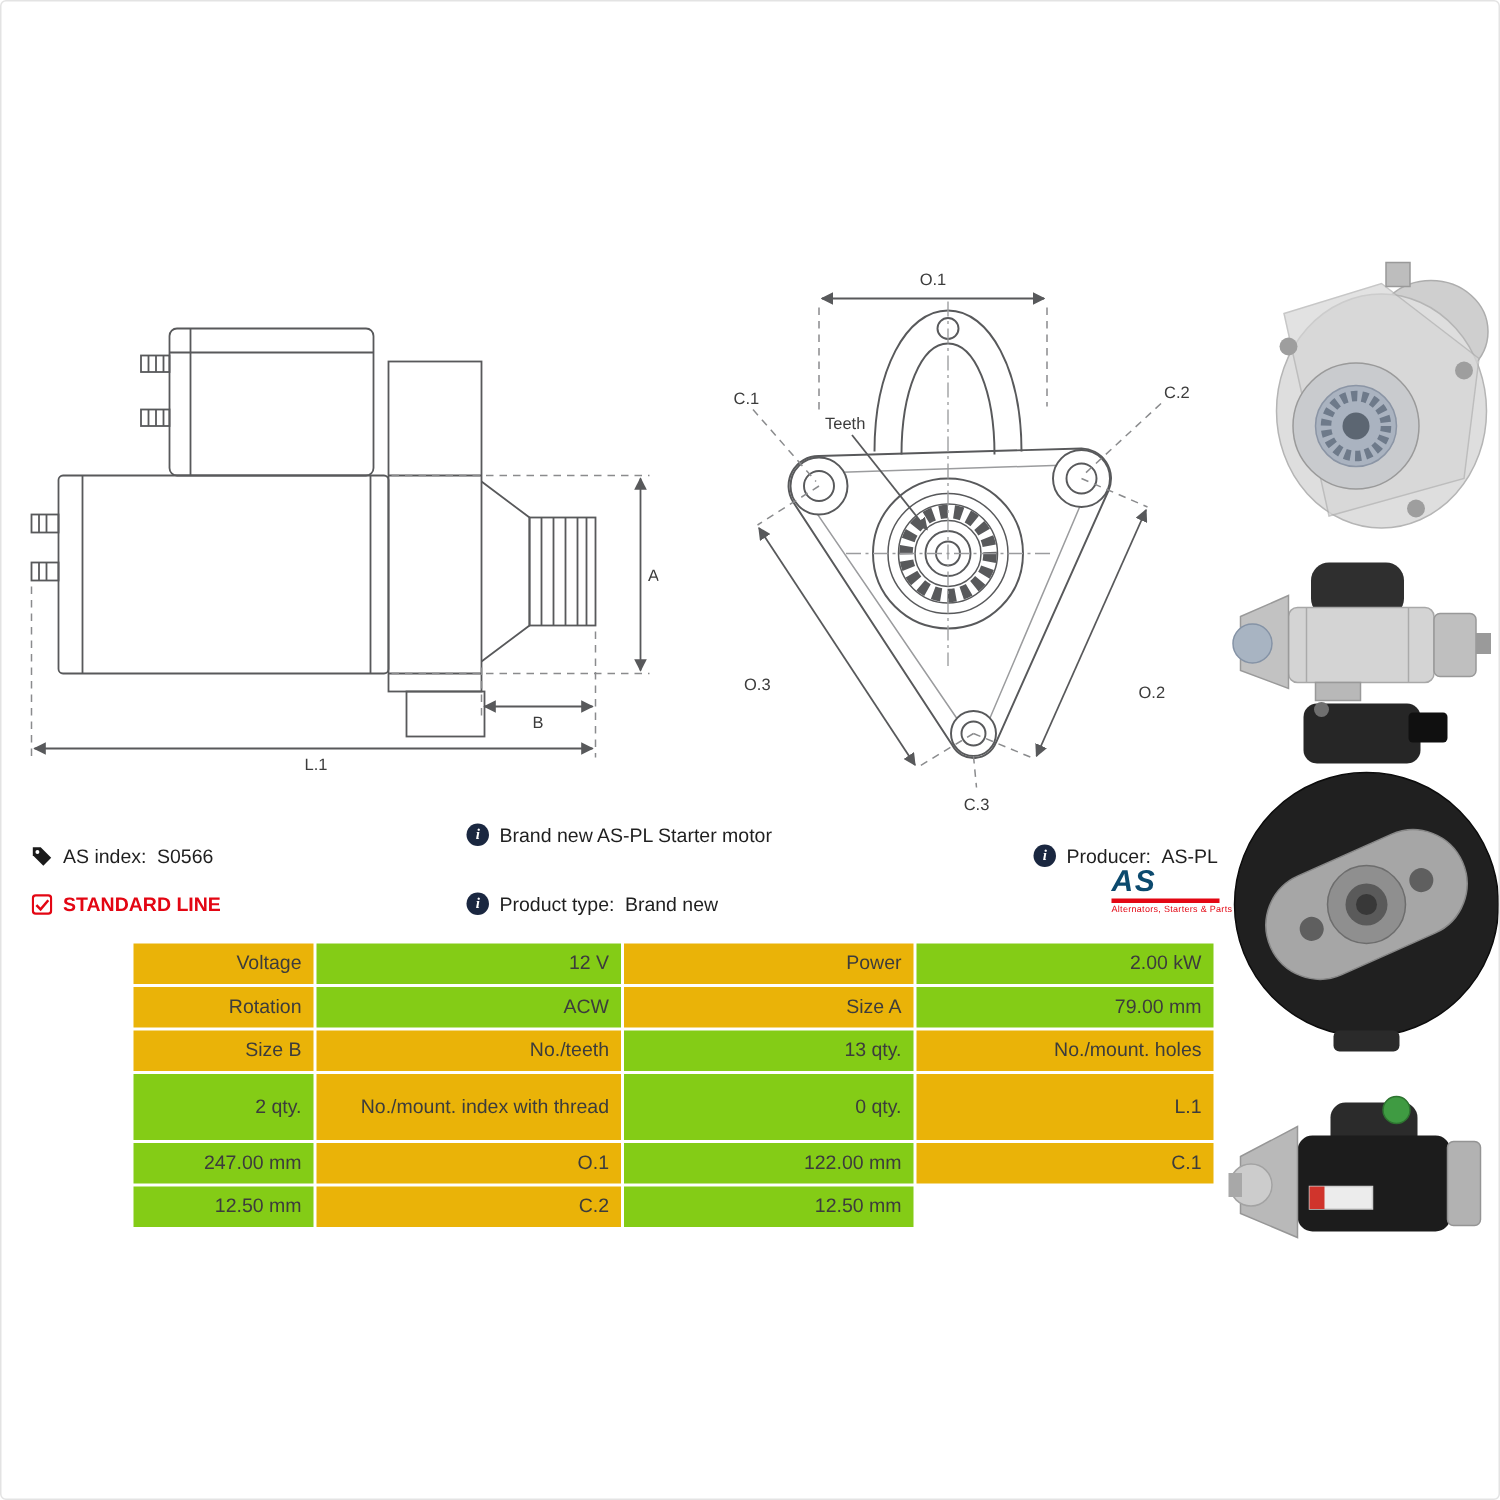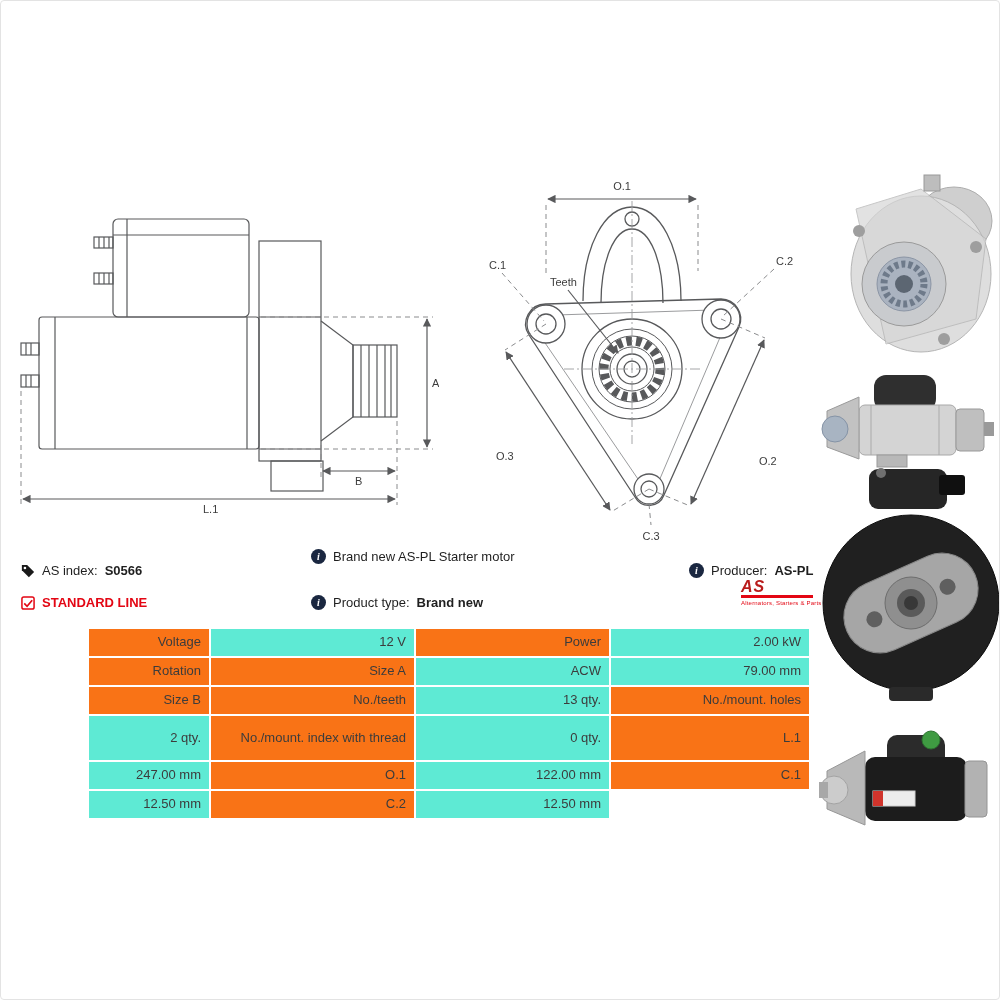--- a/index.html
+++ b/index.html
@@ -23,52 +23,52 @@
 
   .info-item{
     position:absolute;display:flex;align-items:flex-end;gap:7px;
     font-size:13px;color:#1f1f1f;height:20px;white-space:nowrap;
   }
   .pos-asindex{left:20px;top:557px;}
   .pos-desc{left:310px;top:543px;}
   .pos-producer{left:688px;top:557px;}
   .pos-standardline{left:20px;top:589px;}
   .pos-ptype{left:310px;top:589px;}
-  .bold{font-weight:bold;}
+  .bold{font-weight:normal;}
   .standard-line-text{color:#e30613;font-weight:bold;}
   .info-icon{
     width:15px;height:15px;border-radius:50%;background:#1a2740;color:#fff;
     display:inline-flex;align-items:center;justify-content:center;
     font-size:10px;font-weight:bold;font-style:italic;
     font-family:"Liberation Serif", serif;flex:0 0 auto;
   }
   .info-icon::before{content:"i";}
 
   .as-logo{position:absolute;left:740px;top:578px;width:74px;text-align:left;}
   .as-logo-text{
-    color:#b91c1c;font-weight:bold;font-style:italic;
-    font-size:16px;line-height:0.95;letter-spacing:1px;
+    color:#0c4a6e;font-weight:bold;font-style:italic;
+    font-size:20px;line-height:0.95;letter-spacing:1px;
   }
   .as-logo-bar{width:72px;height:3px;background:#e30613;margin:1px 0 2px 0;}
   .as-logo-tagline{font-size:6px;color:#e30613;letter-spacing:0.2px;white-space:nowrap;}
 
   .spec-table{
     position:absolute;left:88px;top:628px;
     display:grid;
     grid-template-columns:120px 203px 193px 198px;
     grid-template-rows:27px 27px 27px 44px 27px 27px;
     gap:2px;
     font-size:13px;color:#3c3c3c;
   }
   .spec-table .cell{
     display:flex;align-items:center;justify-content:flex-end;
     padding-right:8px;text-align:right;line-height:1.25;
   }
-  .cell.lbl{background:#f97316;}
-  .cell.val{background:#5eead4;}
+  .cell.lbl{background:#eab308;}
+  .cell.val{background:#84cc16;}
 </style>
 </head>
 <body>
 
 <div class="page">
 
   <svg class="side-view" width="430" height="330" viewBox="0 0 430 330">
     <defs>
       <marker id="arrS" viewBox="0 0 10 10" refX="9" refY="5" markerWidth="7" markerHeight="7" orient="auto-start-reverse">
         <path d="M0,0 L10,5 L0,10 Z" fill="#58595b"></path>
@@ -286,22 +286,22 @@
     <div class="as-logo-tagline">Alternators, Starters &amp; Parts</div>
   </div>
 
   <div class="spec-table">
     <div class="cell lbl">Voltage</div>
     <div class="cell val">12 V</div>
     <div class="cell lbl">Power</div>
     <div class="cell val">2.00 kW</div>
 
     <div class="cell lbl">Rotation</div>
+    <div class="cell val">ACW</div>
     <div class="cell lbl">Size A</div>
-    <div class="cell val">ACW</div>
     <div class="cell val">79.00 mm</div>
 
     <div class="cell lbl">Size B</div>
     <div class="cell lbl">No./teeth</div>
     <div class="cell val">13 qty.</div>
 
     <div class="cell lbl">No./mount. holes</div>
     <div class="cell val">2 qty.</div>
     <div class="cell lbl">No./mount. index with thread</div>
     <div class="cell val">0 qty.</div>

